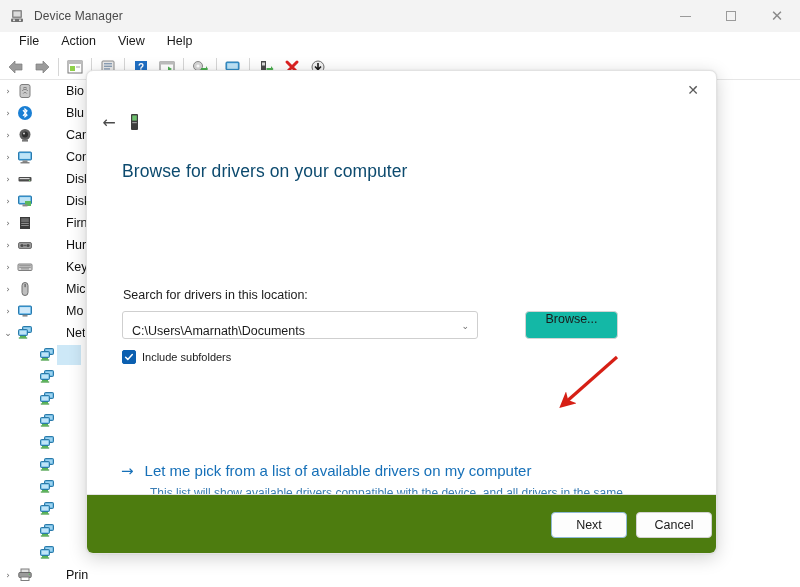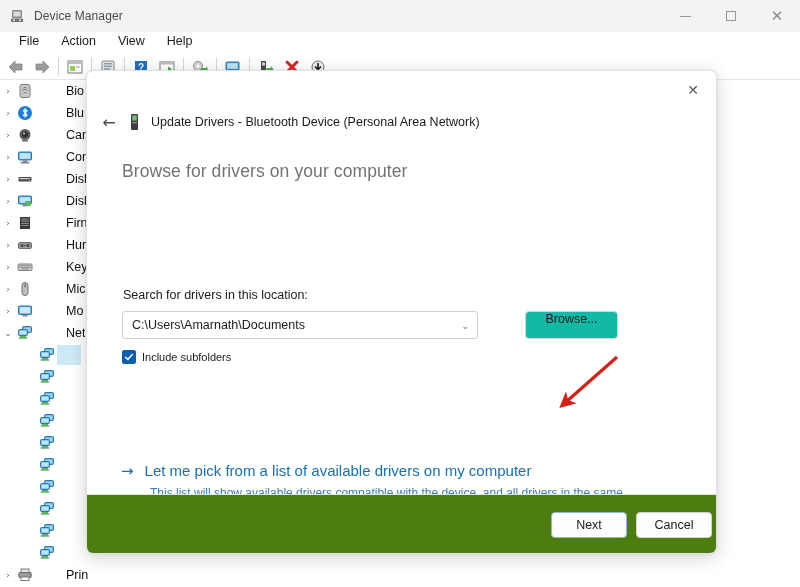--- a/index.html
+++ b/index.html
@@ -133,36 +133,36 @@
     width: 34px; height: 30px;
     display: flex; align-items: center; justify-content: center;
     color: #4a4a4a; font-size: 16px;
     font-family: "DejaVu Sans", sans-serif;
   }
   .dlg-head-icon { width: 16px; height: 20px; margin-right: 9px; display:flex; align-items:center; justify-content:center;}
   .dlg-head-text { font-size: 12.5px; color: #1b1b1b; }
 
   .dlg-h1 {
     position: absolute; left: 35px; top: 90px;
-    font-size: 17.5px; color: #737373; font-weight: 400;
+    font-size: 17.5px; color: #0c4a6e; font-weight: 400;
     letter-spacing: .1px;
   }
 
   .dlg-label {
     position: absolute; left: 36px; top: 217px;
     font-size: 12.5px; color: #1b1b1b;
   }
 
   .combo {
     position: absolute; left: 35px; top: 240px;
     width: 356px; height: 28px;
     border: 1px solid #cfcfcf;
     border-radius: 3px;
     background: #ffffff;
-    display: flex; align-items: center;
+    display: flex; align-items: flex-end;
     font-size: 12.5px; color: #1b1b1b;
     padding-left: 9px;
   }
   .combo .caret {
     position: absolute; right: 8px; top: 0; height: 28px;
     display: flex; align-items: center;
     color: #6d6d6d; font-size: 9px;
     font-family: "DejaVu Sans", sans-serif;
   }
   .browse-btn {
@@ -645,21 +645,20 @@
       <div class="dlg-back">
         <span>←</span>
       </div>
       <span class="dlg-head-icon">
         <svg width="11" height="18" viewBox="0 0 11 18">
           <rect x="2" y="1" width="7" height="16" rx="1" fill="#3d3d3d"></rect>
           <rect x="3.2" y="2.4" width="4.6" height="5.2" fill="#6ec06e"></rect>
           <rect x="3.2" y="9" width="4.6" height="1.2" fill="#9a9a9a"></rect>
         </svg>
       </span>
-      <span class="dlg-head-text">Update Drivers - Bluetooth Device (Personal Area Network)</span>
     </div>
 
     <div class="dlg-h1">Browse for drivers on your computer</div>
 
     <div class="dlg-label">Search for drivers in this location:</div>
 
     <div class="combo">
       <span title="Enter or browse to a location">C:\Users\Amarnath\Documents</span>
       <span class="caret">⌄</span>
     </div>

